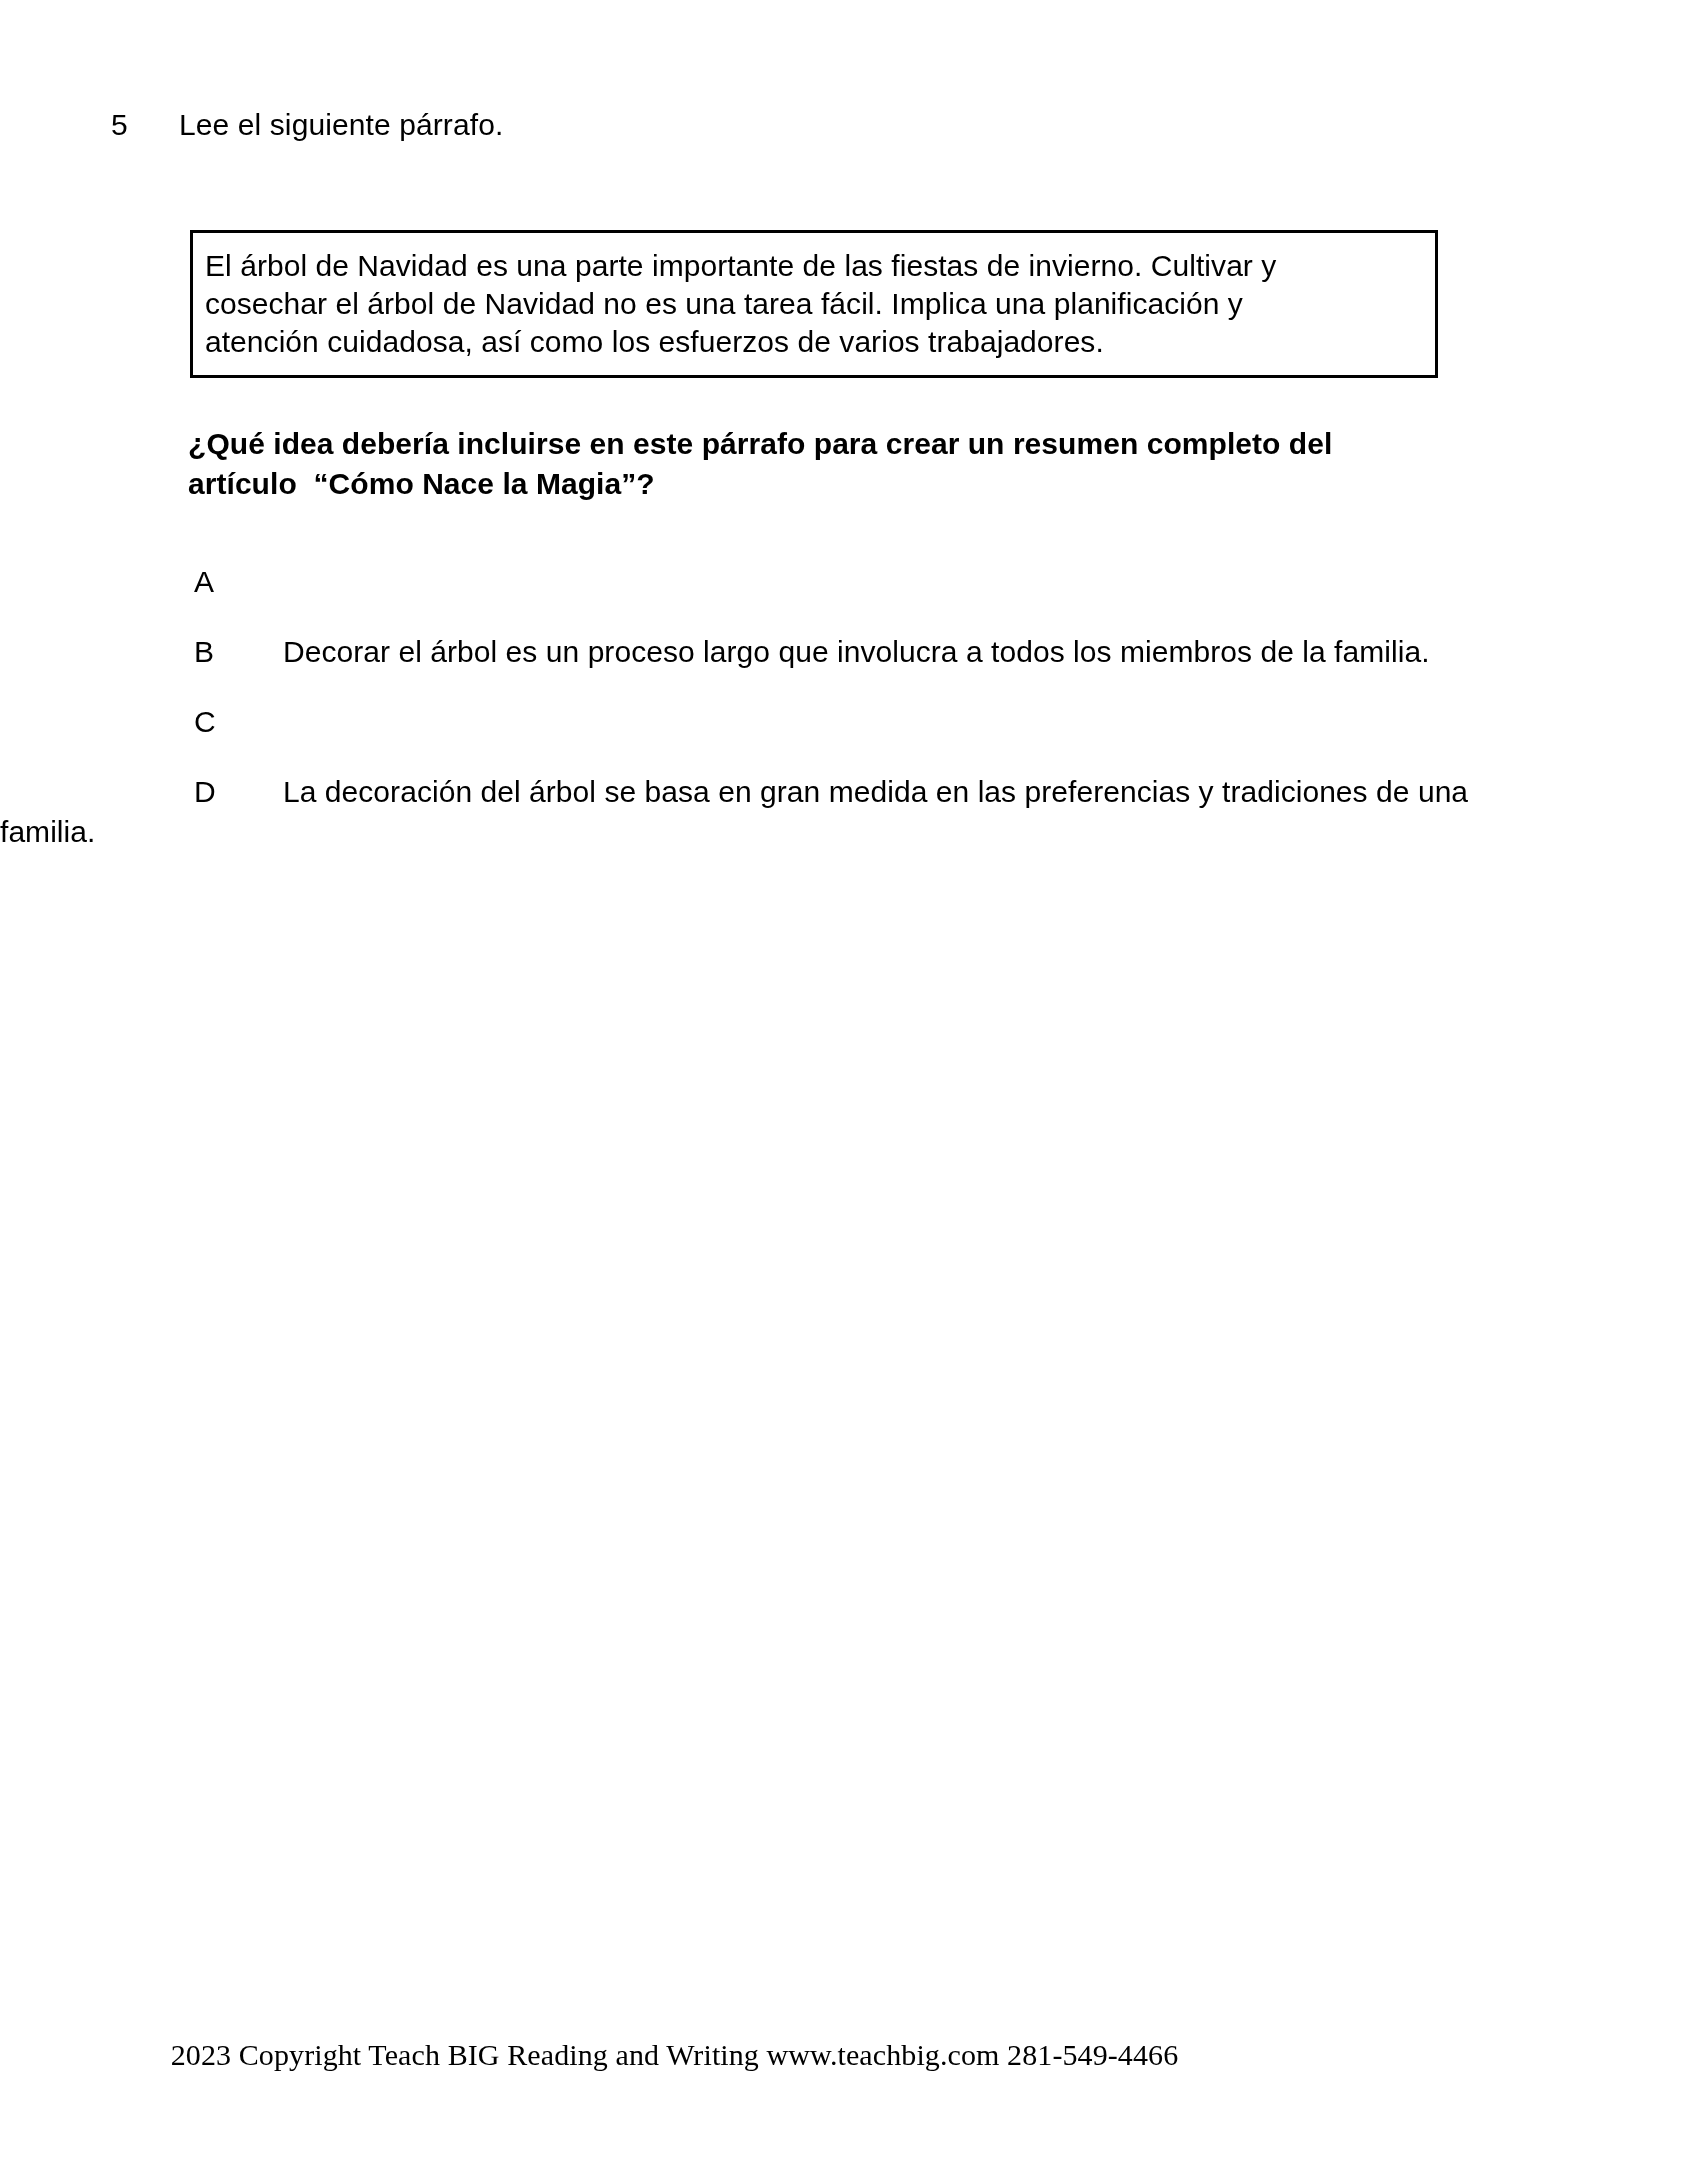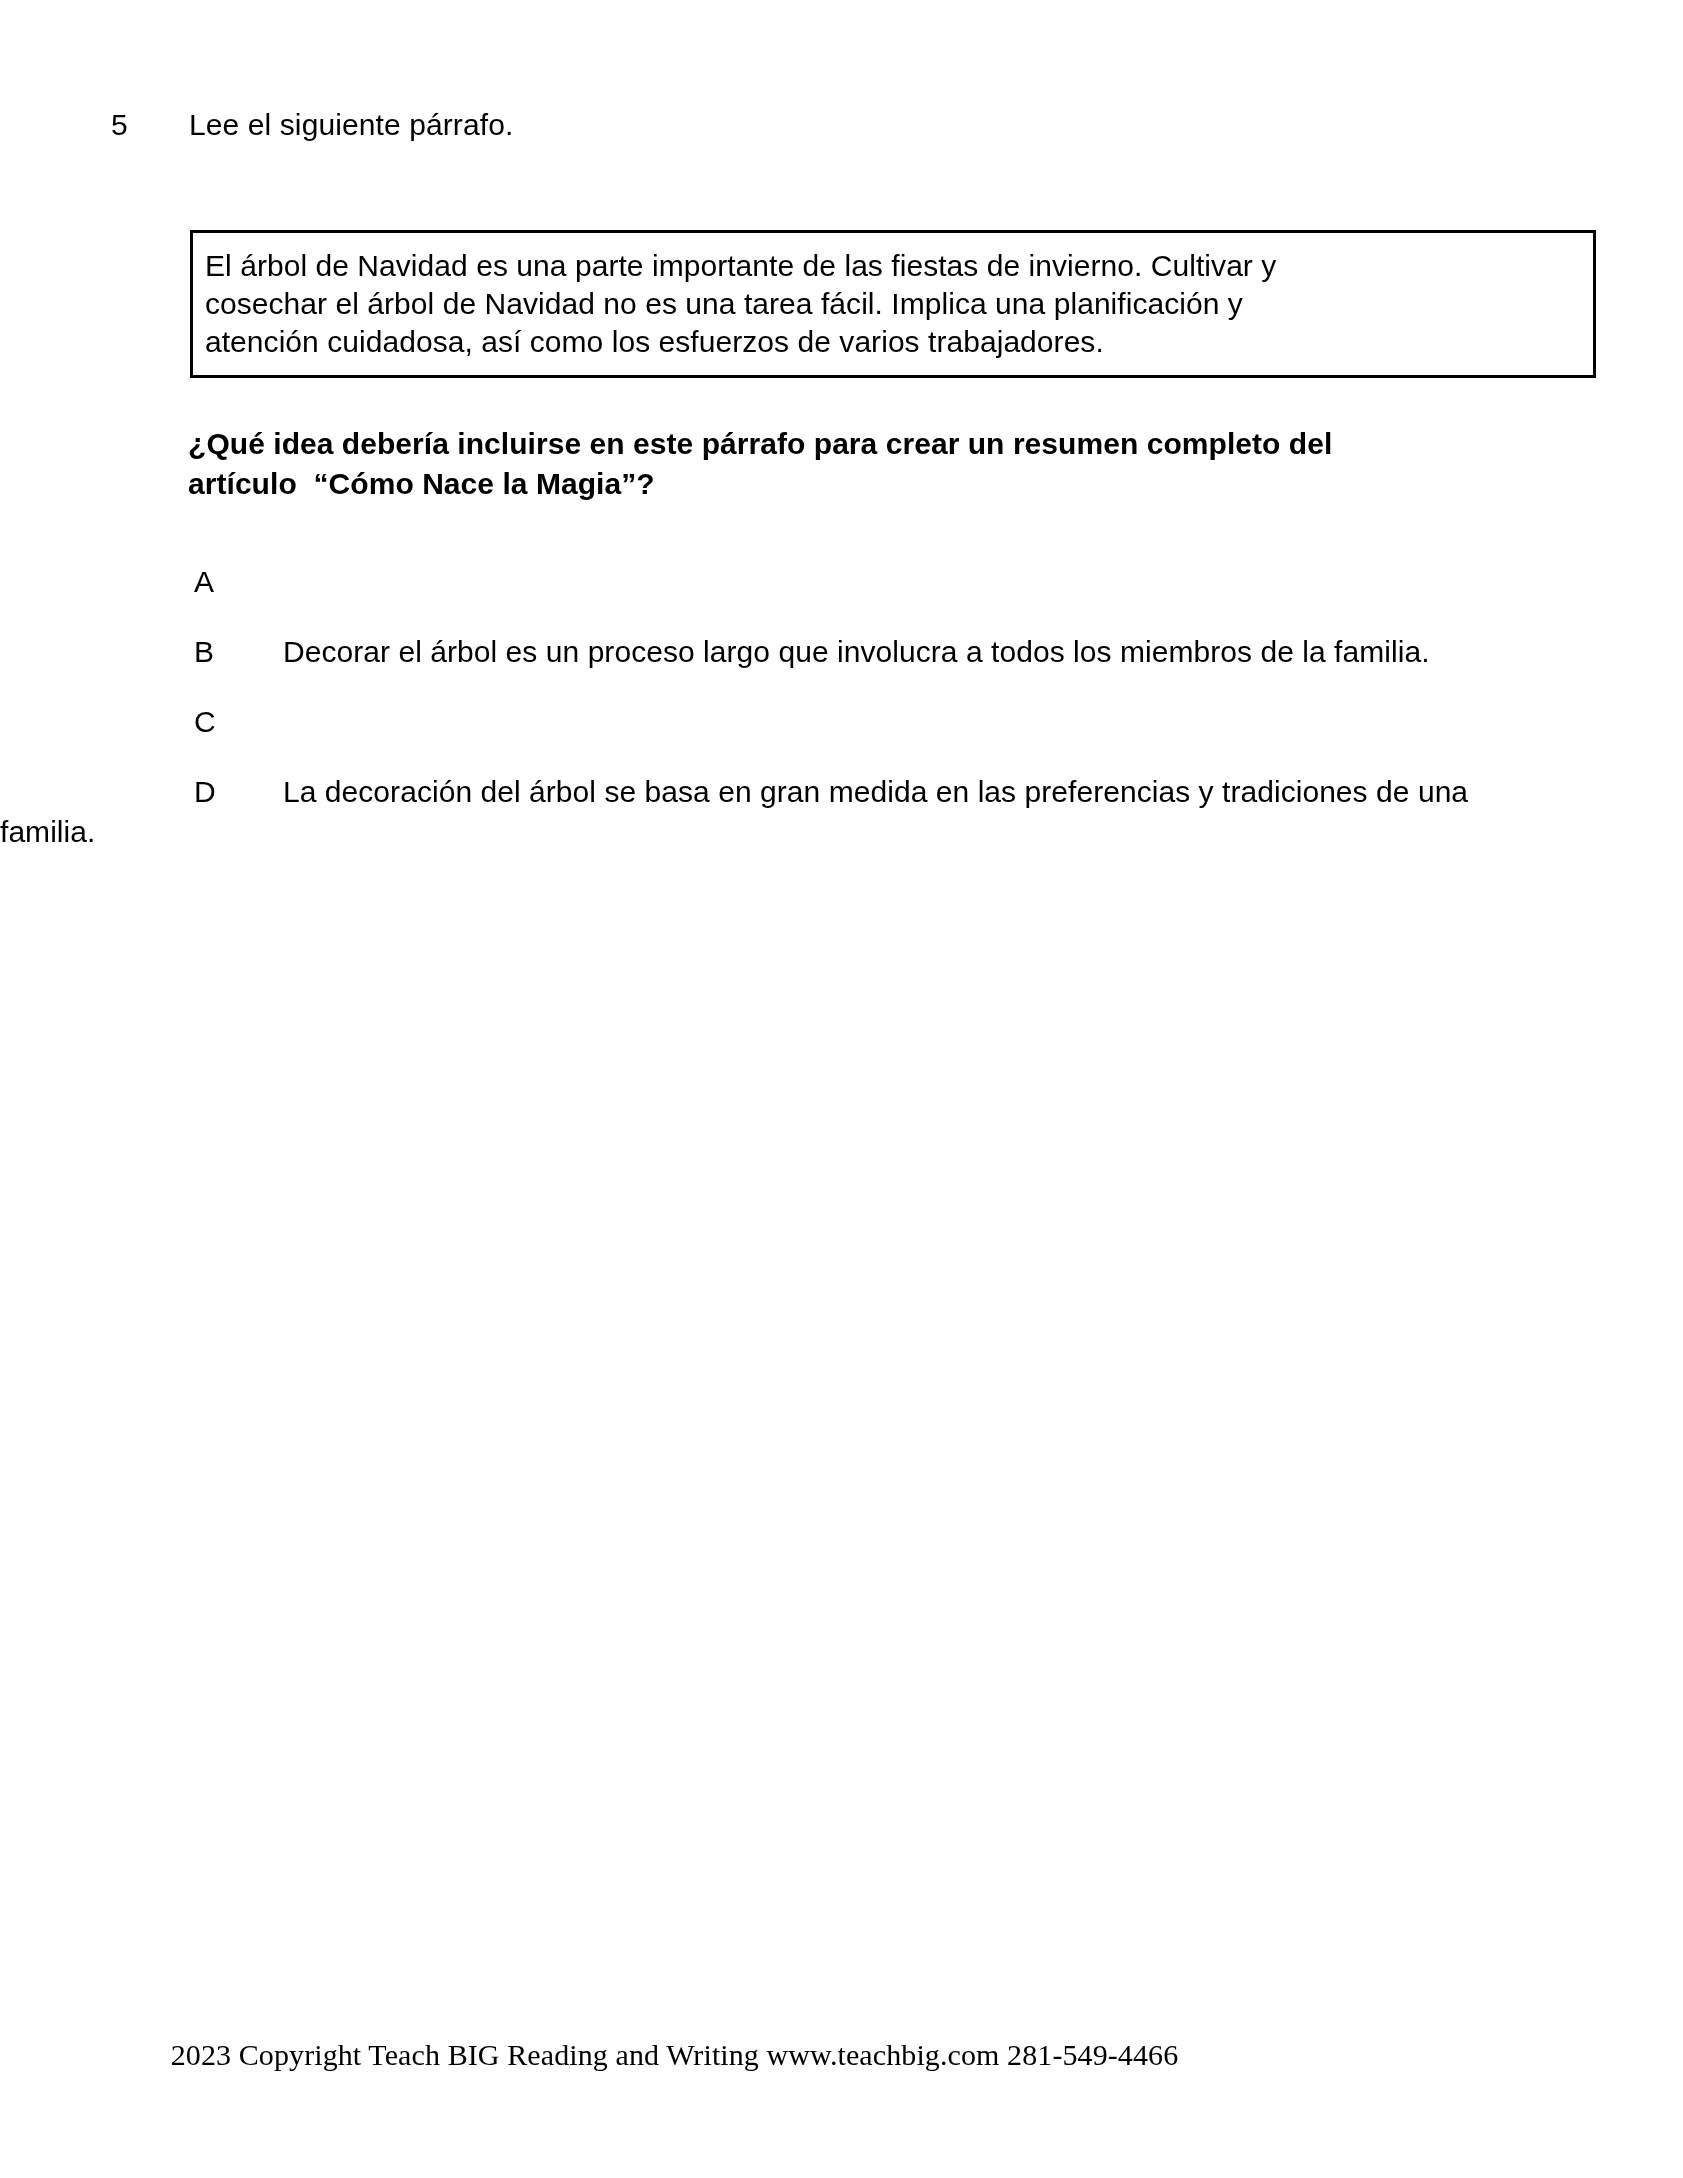--- a/index.html
+++ b/index.html
@@ -31,34 +31,34 @@
     position: absolute;
     left: 111px;
     top: 0;
     font-size: 30px;
     line-height: 40px;
     letter-spacing: 0.1px;
   }
 
   .question-instruction {
     position: absolute;
-    left: 189px;
+    left: 179px;
     top: 0;
     font-size: 30px;
     line-height: 40px;
     letter-spacing: 0.1px;
     white-space: nowrap;
   }
 
   
   .stimulus-box {
     position: absolute;
     left: 190px;
     top: 230px;
-    width: 1406px;
+    width: 1248px;
     box-sizing: border-box;
     border: 3px solid #000000;
     padding: 14px 24px 14px 12px;
   }
 
   .stimulus-line {
     font-size: 30px;
     line-height: 38px;
     letter-spacing: 0.05px;
     white-space: nowrap;

